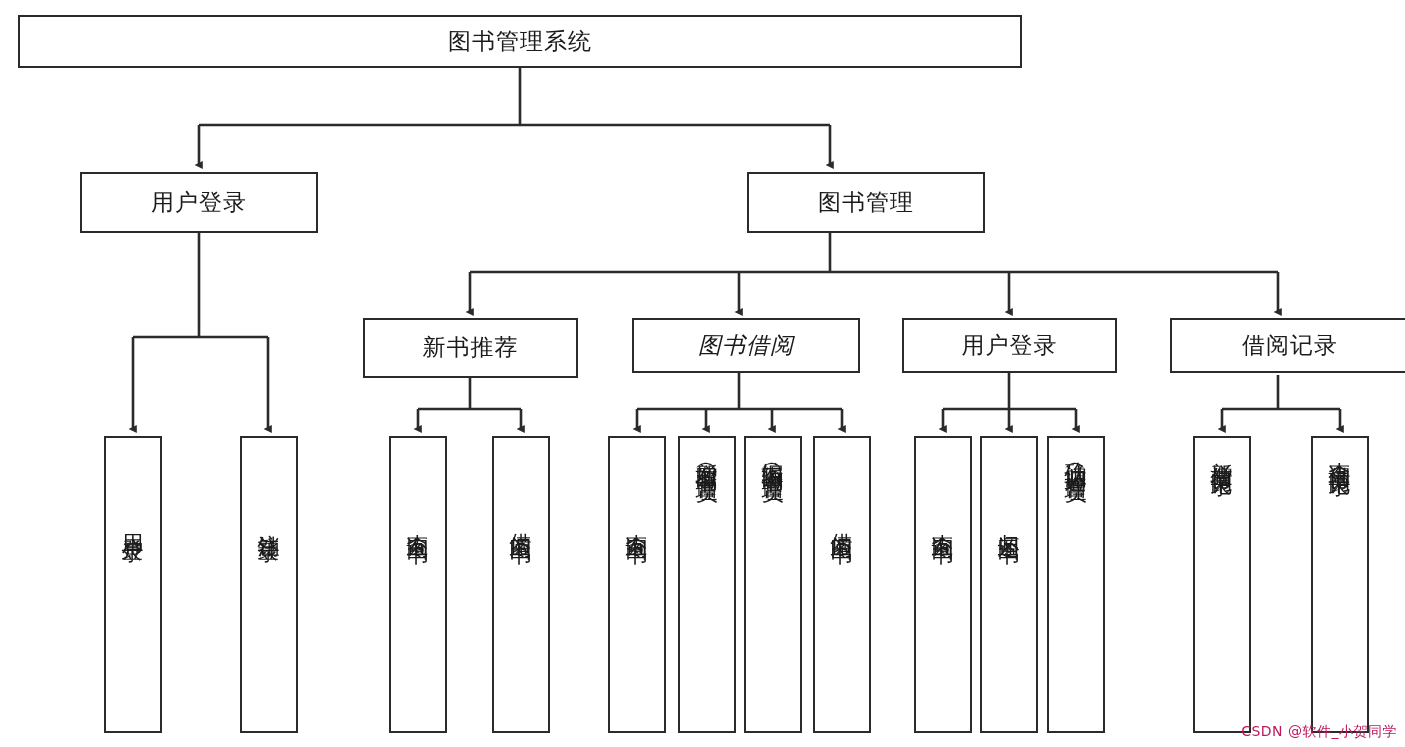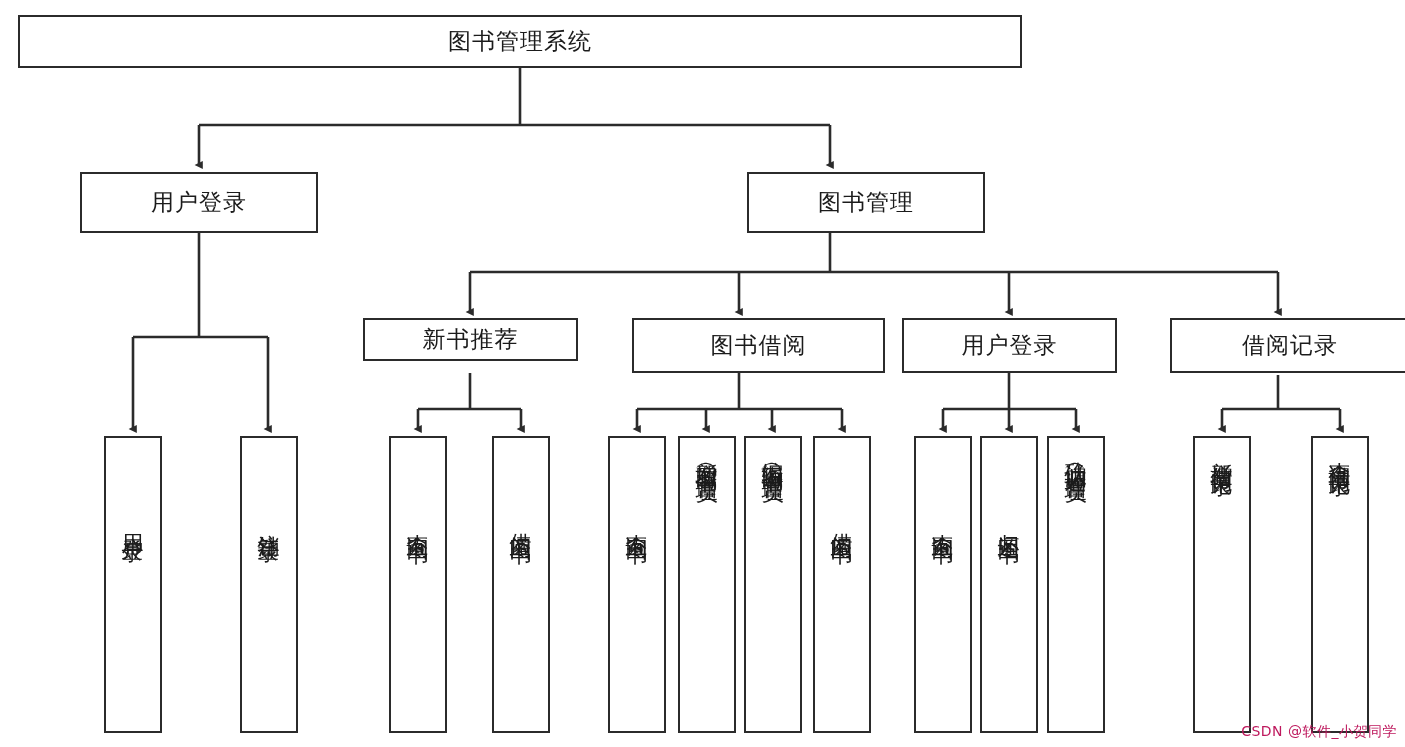--- a/index.html
+++ b/index.html
@@ -138,24 +138,24 @@
     <span class="node-label">图书管理系统</span>
   </div>
 
   <div class="node horiz" style="left:80px; top:172px; width:238px; height:61px;">
     <span class="node-label">用户登录</span>
   </div>
   <div class="node horiz" style="left:711px; top:172px; width:238px; height:61px;margin-left:36px;">
     <span class="node-label">图书管理</span>
   </div>
 
-  <div class="node horiz" style="left:363px; top:318px; width:215px; height:43px;">
+  <div class="node horiz" style="left:363px; top:318px; width:215px; height:60px;">
     <span class="node-label">新书推荐</span>
   </div>
-  <div class="node horiz" style="left:632px; top:318px; width:253px; height:55px;">
+  <div class="node horiz" style="left:632px; top:318px; width:228px; height:55px;font-style:italic;">
     <span class="node-label">图书借阅</span>
   </div>
   <div class="node horiz" style="left:902px; top:318px; width:215px; height:55px;">
     <span class="node-label">用户登录</span>
   </div>
   <div class="node horiz" style="left:1170px; top:318px; width:240px; height:55px;">
     <span class="node-label">借阅记录</span>
   </div>
 
   <div class="node vert mid" style="left:104px; top:436px; width:58px; height:297px;">

